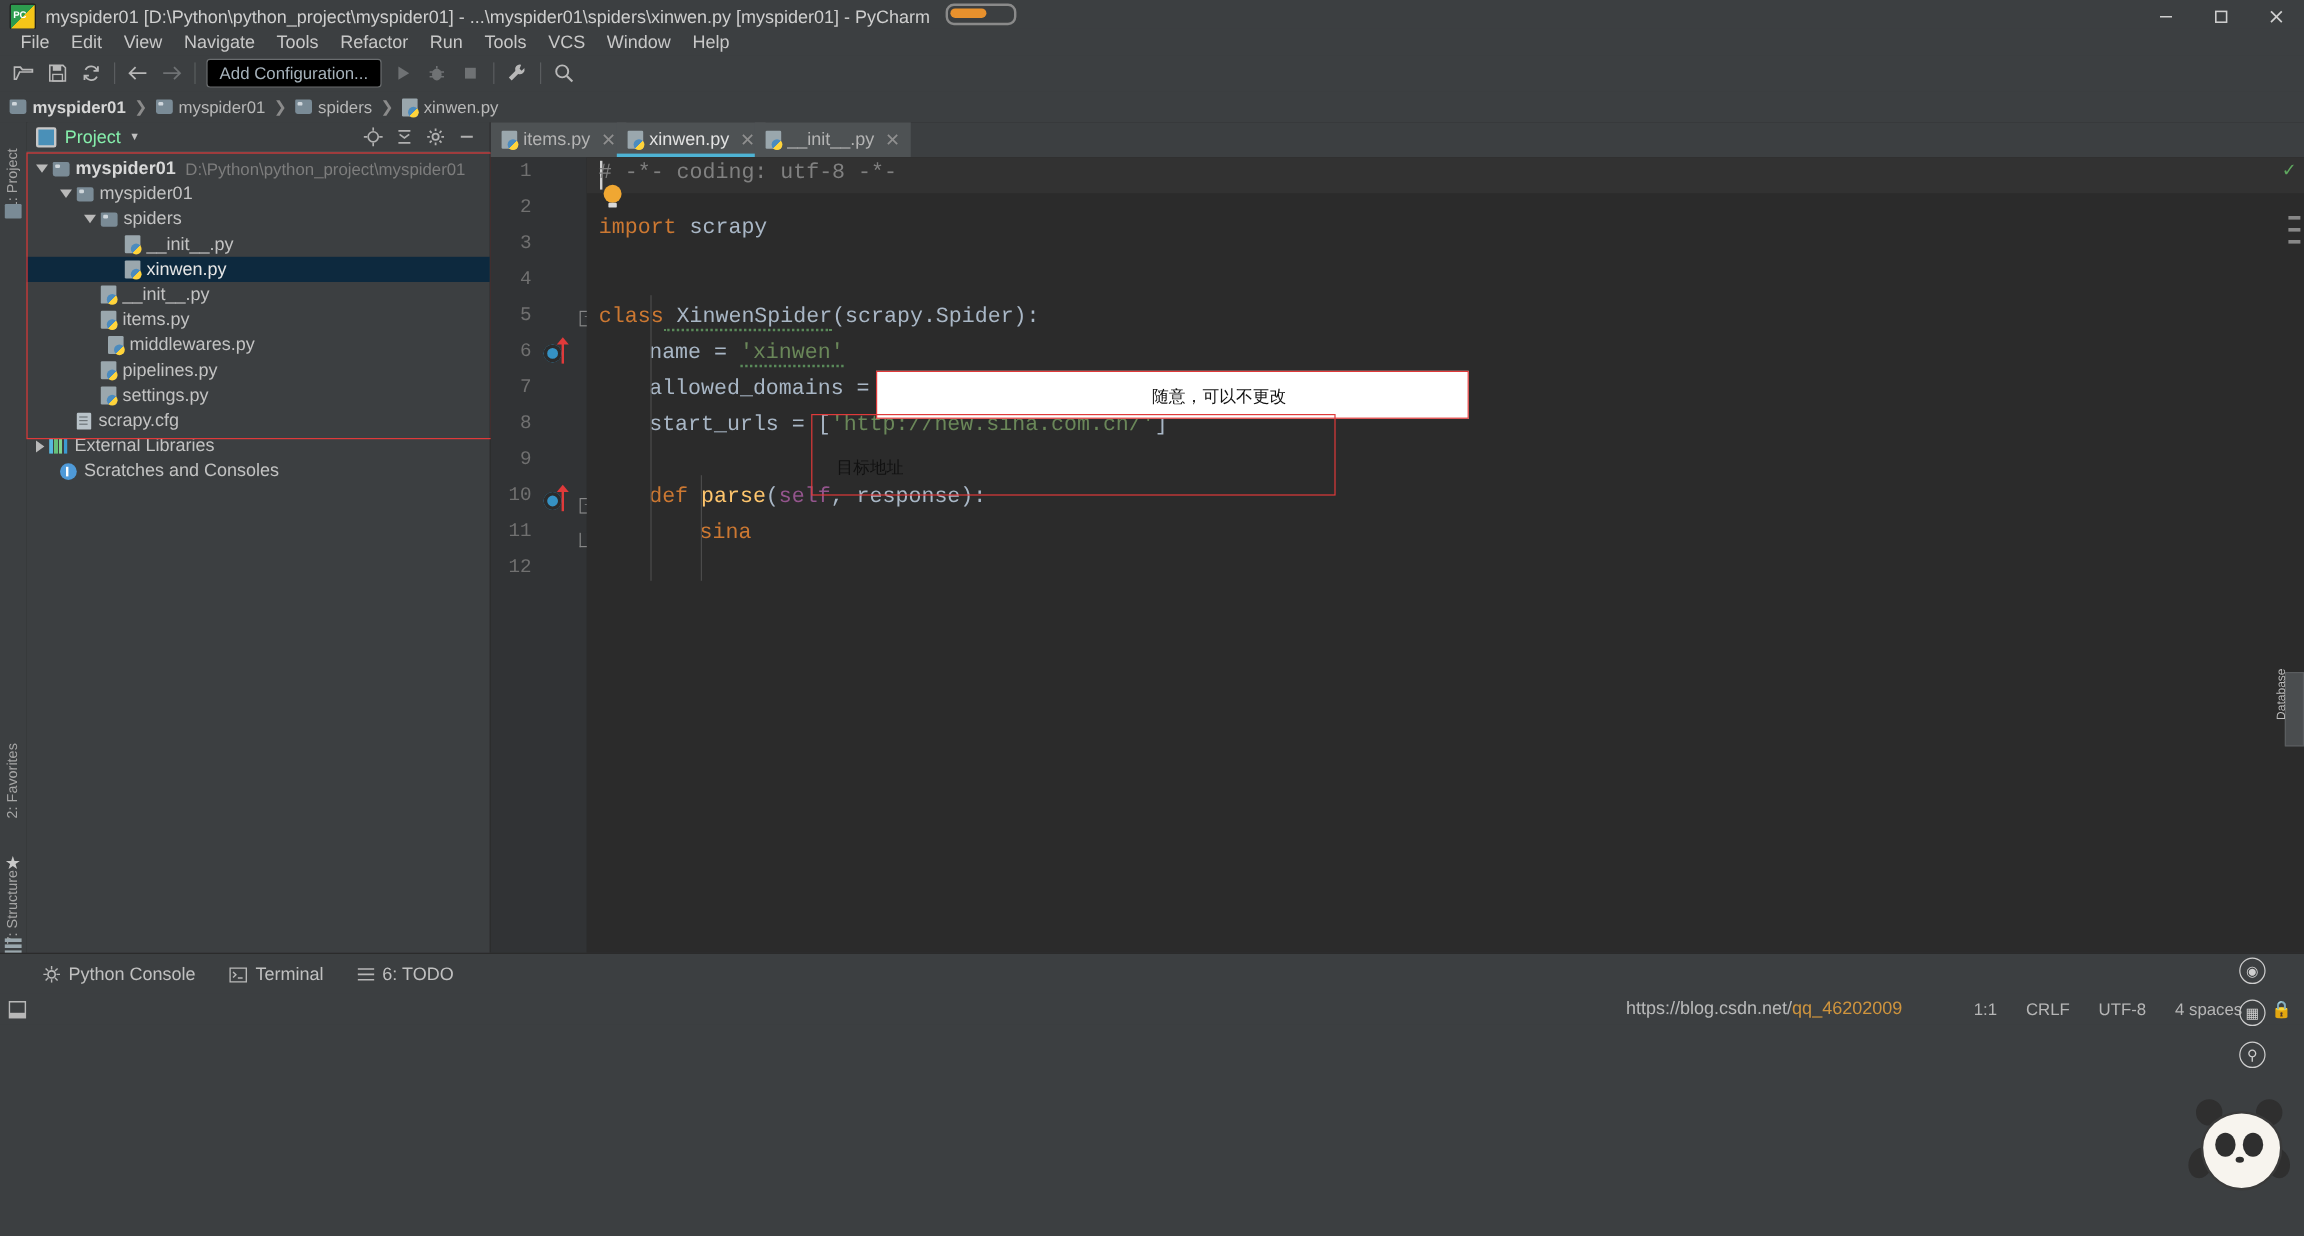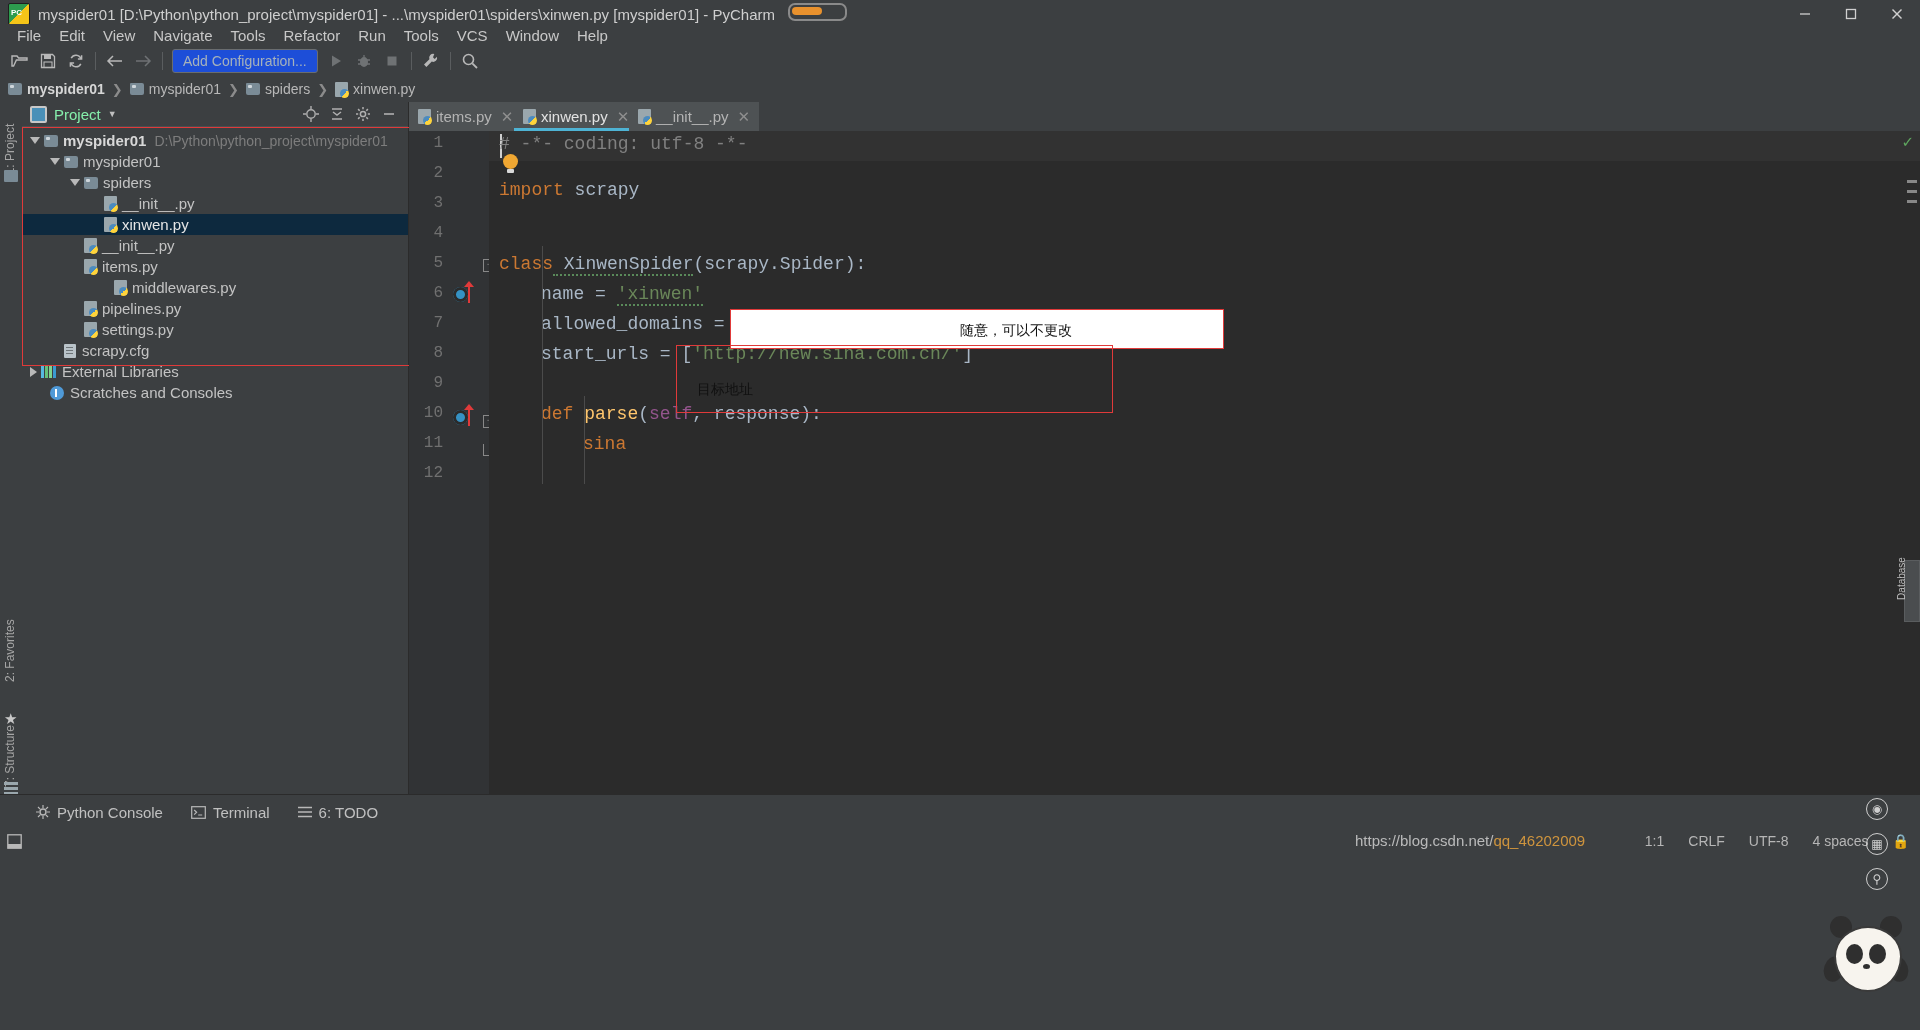--- a/index.html
+++ b/index.html
@@ -27,21 +27,21 @@
 
   
   .menubar{position:absolute;left:0;top:24px;width:1920px;height:22px;background:#3c3f41;display:flex;align-items:center;padding-left:8px;}
   .menu-item{padding:2px 9px;font-size:15px;color:#c8c8c8;white-space:nowrap;}
 
   
   .toolbar{position:absolute;left:0;top:46px;width:1920px;height:30px;background:#3c3f41;display:flex;align-items:center;padding-left:6px;}
   .tbtn{width:28px;height:26px;display:flex;align-items:center;justify-content:center;}
   .tsep{width:1px;height:18px;background:#5a5d5f;margin:0 5px;}
   .addcfg{height:22px;border:1px solid #6a6d6f;border-radius:3px;color:#a6b2bb;font-size:14px;
-          display:flex;align-items:center;padding:0 10px;margin:0 4px;background:#1d4ed8;}
+          display:flex;align-items:center;padding:0 10px;margin:0 4px;background:#000000;}
 
   
   .crumbs{position:absolute;left:0;top:76px;width:1920px;height:26px;background:#3c3f41;display:flex;align-items:center;padding-left:8px;}
   .crumb{display:flex;align-items:center;font-size:14px;color:#b8b8b8;}
   .crumb.bold{font-weight:bold;color:#d6d6d6;}
   .crumb .sep{margin:0 7px;color:#8b8b8b;font-size:13px;}
   .ficon{width:14px;height:12px;background:#7a8b96;border-radius:1px 2px 2px 2px;margin-right:5px;position:relative;flex:none;}
   .ficon:before{content:"";position:absolute;left:2px;top:2px;width:4px;height:3px;background:#cfd6db;border-radius:1px;}
   .pyicon{width:13px;height:15px;position:relative;margin-right:5px;flex:none;background:#9aa7ad;border-radius:1px;}
   .pyicon:before{content:"";position:absolute;right:-1px;bottom:-1px;width:9px;height:9px;border-radius:50%;
@@ -346,21 +346,21 @@
         <span style="color:#e6e6e6;">xinwen.py</span>
       </div>
       <div class="trow" style="padding-left:62px;">
         <span class="pyicon"></span>
         <span>__init__.py</span>
       </div>
       <div class="trow" style="padding-left:62px;">
         <span class="pyicon"></span>
         <span>items.py</span>
       </div>
-      <div class="trow" style="padding-left:92px;">
+      <div class="trow" style="padding-left:68px;">
         <span class="pyicon"></span>
         <span>middlewares.py</span>
       </div>
       <div class="trow" style="padding-left:62px;">
         <span class="pyicon"></span>
         <span>pipelines.py</span>
       </div>
       <div class="trow" style="padding-left:62px;">
         <span class="pyicon"></span>
         <span>settings.py</span>

